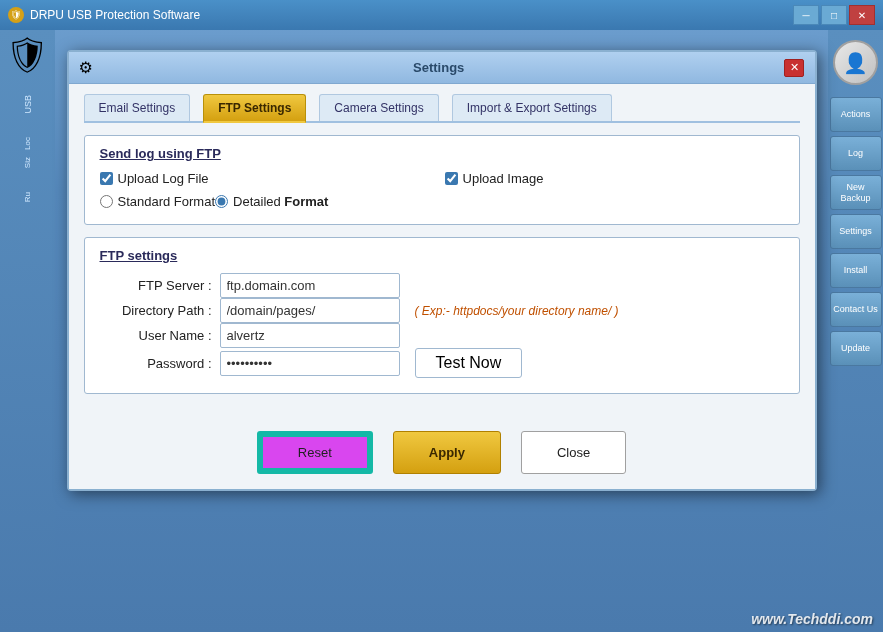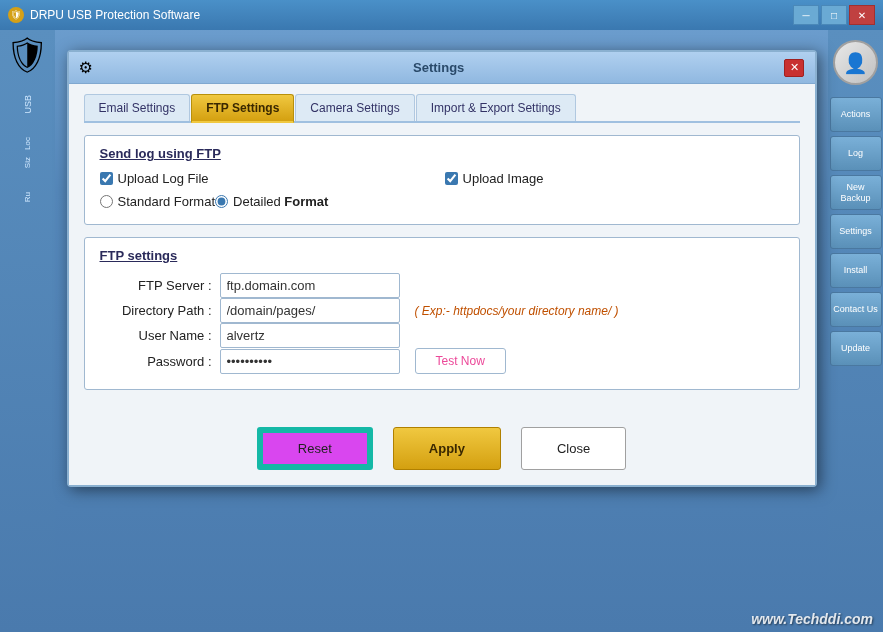--- a/index.html
+++ b/index.html
@@ -177,21 +177,21 @@
     }
 
     .dialog-body {
       padding: 10px 15px 15px;
       background: #f0f4f8;
     }
 
     
     .tabs-container {
       display: flex;
-      gap: 0;
+      gap: 12px;
       margin-bottom: 12px;
       border-bottom: 2px solid #a0c0e0;
     }
 
     .tab {
       padding: 6px 14px;
       font-size: 12px;
       cursor: pointer;
       border: 1px solid #b0c8e0;
       border-bottom: none;
@@ -271,23 +271,23 @@
       font-size: 12px;
       font-style: italic;
     }
 
     
     .test-now-btn {
       padding: 5px 20px;
       background: white;
       border: 1px solid #a0b8d0;
       border-radius: 3px;
-      font-size: 12px;
-      cursor: pointer;
-      color: #ec4899;
+      font-size: 16px;
+      cursor: pointer;
+      color: #000000;
     }
 
     
     .dialog-footer {
       display: flex;
       justify-content: center;
       gap: 20px;
       padding: 10px 15px 15px;
       background: #f0f4f8;
     }

